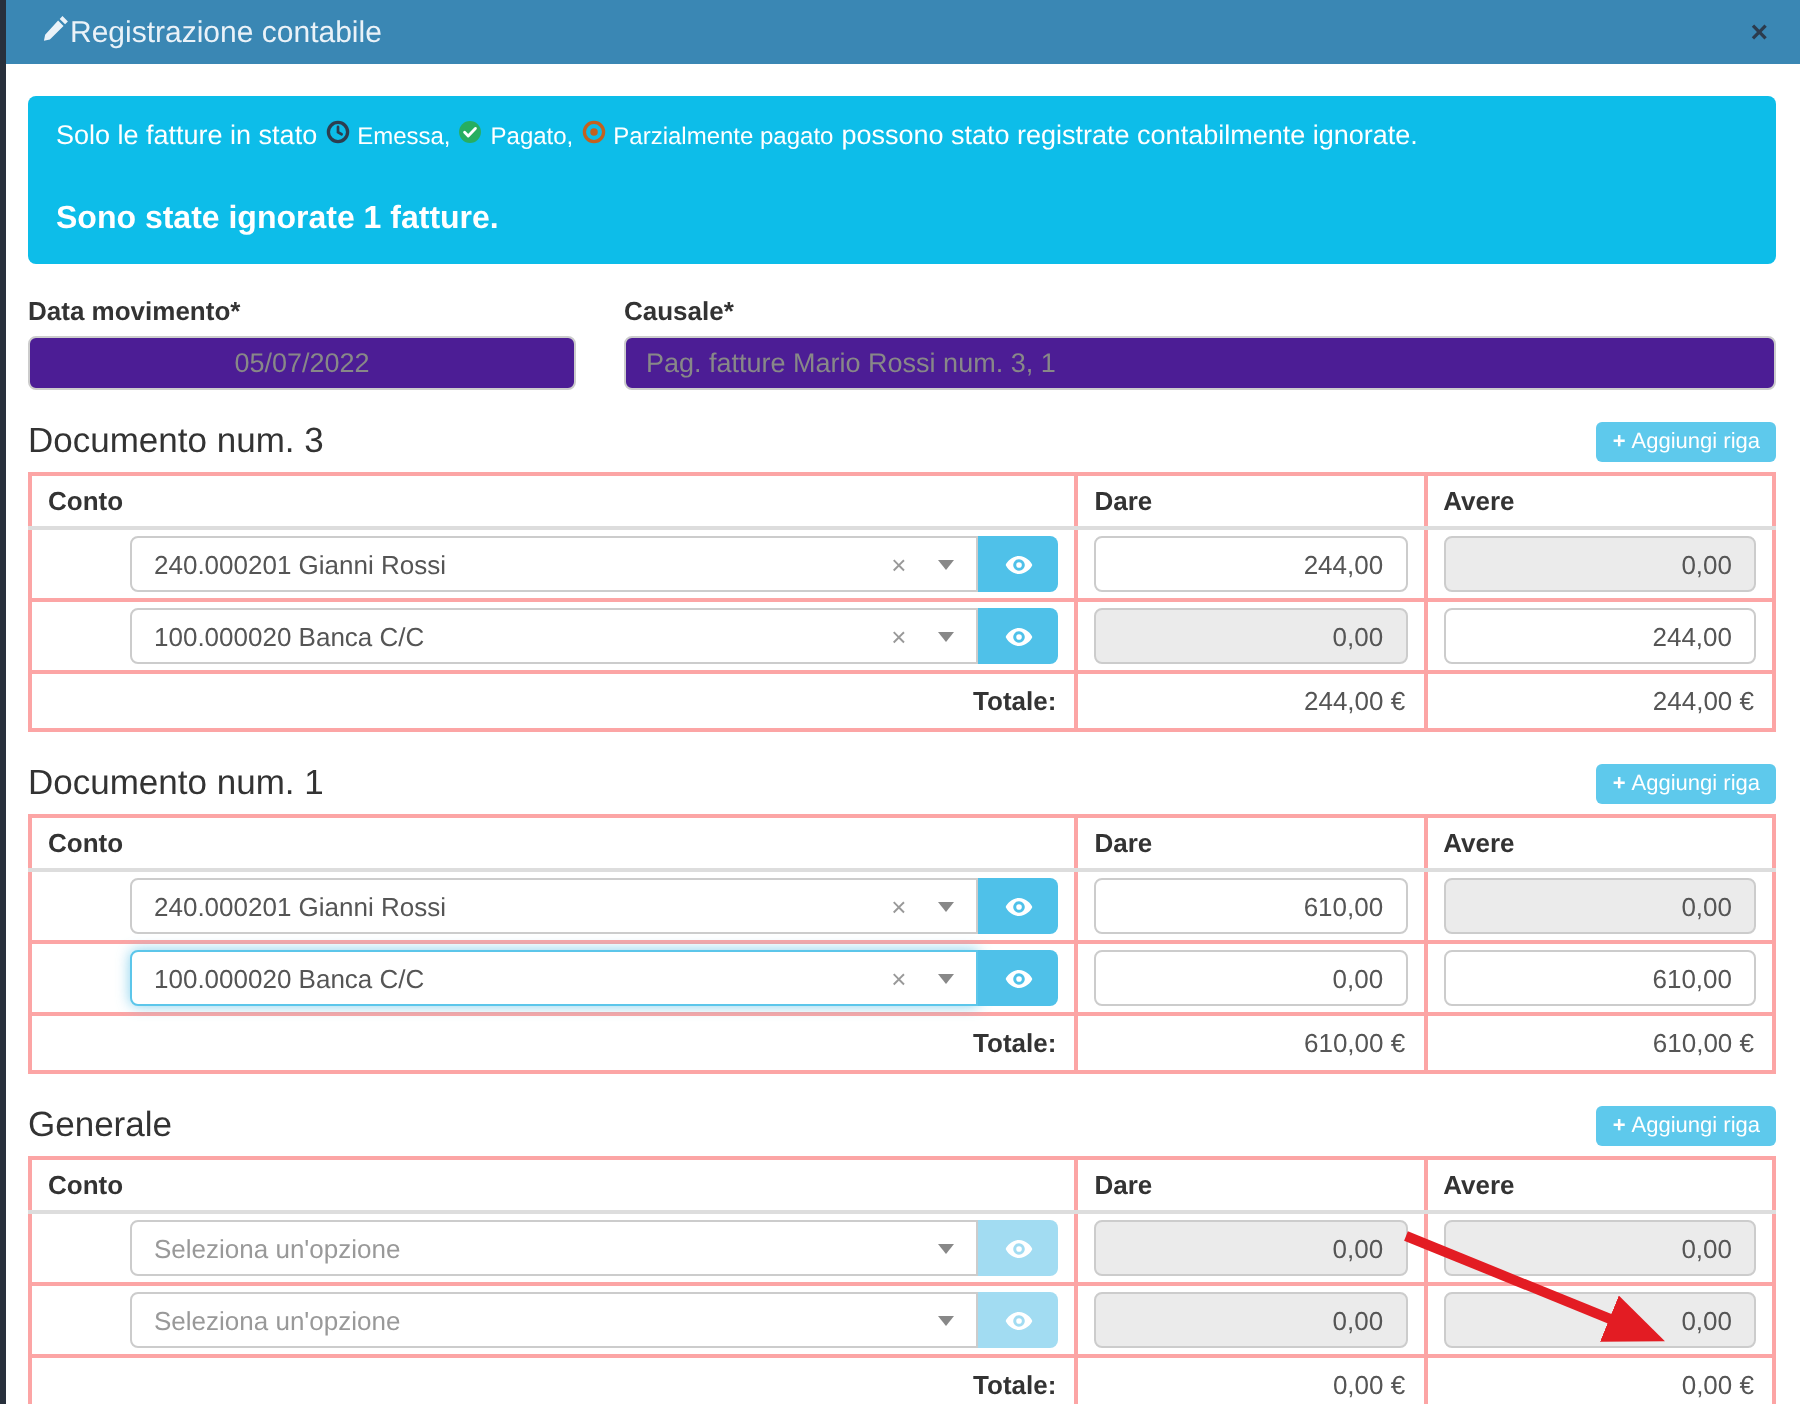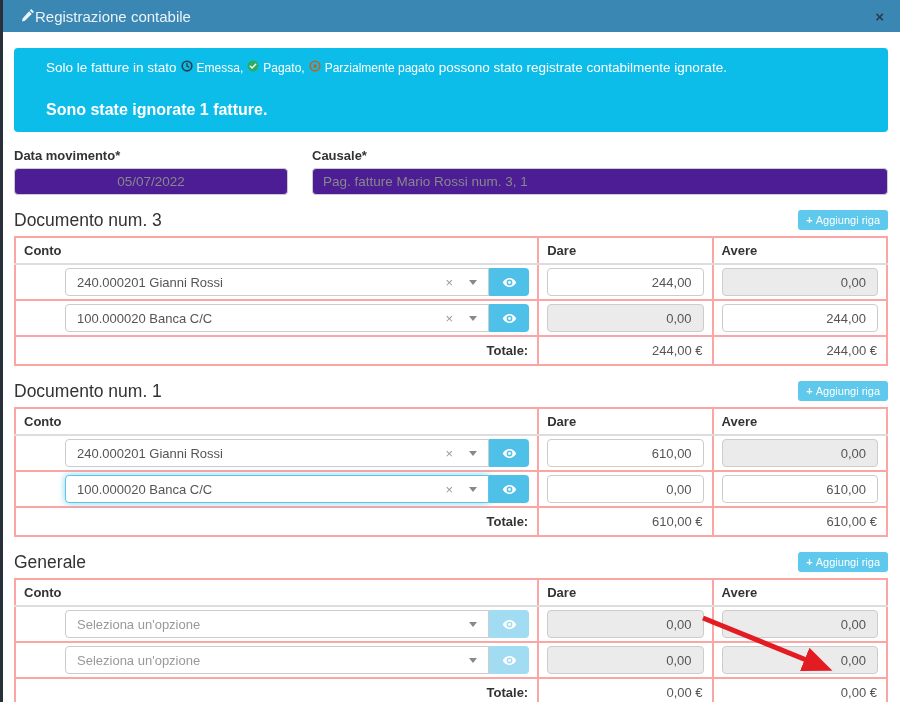--- a/index.html
+++ b/index.html
@@ -11,38 +11,38 @@
   .left-strip { position:absolute; left:0; top:0; width:3px; height:702px; background:#28303c; z-index:6; }
 
   
   .modal-header { height:32px; background:#3a87b4; display:flex; align-items:center; padding:0 16px 0 21px; }
   .modal-title { color:#eaf2f8; font-size:15px; display:flex; align-items:center; gap:0; }
   .close-x { margin-left:auto; color:#2c3b4d; font-size:15px; font-weight:bold; cursor:pointer; line-height:1; }
 
   .modal-body { padding:16px 12px 0 14px; }
 
   
-  .alert { background:#0dbde9; border-radius:4px; padding:10px 32px; color:#fff; font-size:13.5px; line-height:1.5; }
+  .alert { background:#0dbde9; border-radius:4px; padding:10px 14px; color:#fff; font-size:13.5px; line-height:1.5; }
   .alert .line1 { display:flex; align-items:center; flex-wrap:wrap; gap:4px; }
   .status { font-size:12px; display:inline-flex; align-items:center; gap:4px; }
   .alert .line2 { font-weight:bold; font-size:16px; margin-top:20px; }
 
   
   .fields { display:flex; gap:24px; margin-top:16px; }
   .field label { display:block; font-size:13px; font-weight:bold; color:#333; margin-bottom:5px; }
   .txt { border:1px solid #ccc; border-radius:4px; height:27px; font-size:13.5px; color:#888;
          padding:0 10px; font-family:"Liberation Sans", sans-serif; background:#4c1d95; }
   .date-w { width:274px; }
   .date-w .txt { width:100%; text-align:center; }
   .grow { flex:1; }
   .grow .txt { width:100%; }
 
   
   .doc-section { margin-top:15px; }
-  .sec-head { display:flex; align-items:flex-start; justify-content:space-between; margin-bottom:5px; }
+  .sec-head { display:flex; align-items:center; justify-content:space-between; margin-bottom:5px; }
   .sec-head h2 { font-size:17.5px; font-weight:400; color:#333; line-height:21px; }
   .btn-add-row { background:#5ec9ec; color:#fff; border:none; border-radius:3px; font-size:11px;
                  padding:4px 8px; cursor:pointer; font-family:inherit; }
   .btn-add-row b { margin-right:3px; }
 
   table.grid { width:100%; border-collapse:collapse; }
   .grid th, .grid td { border:2px solid #fca5a5; }
   .grid th { text-align:left; font-size:13px; color:#333; padding:5px 8px; border-bottom:2px solid #ddd; }
   .grid td { padding:3px 8px; }
   .col-conto { width:60%; } .col-dare { width:20%; } .col-avere { width:20%; }

